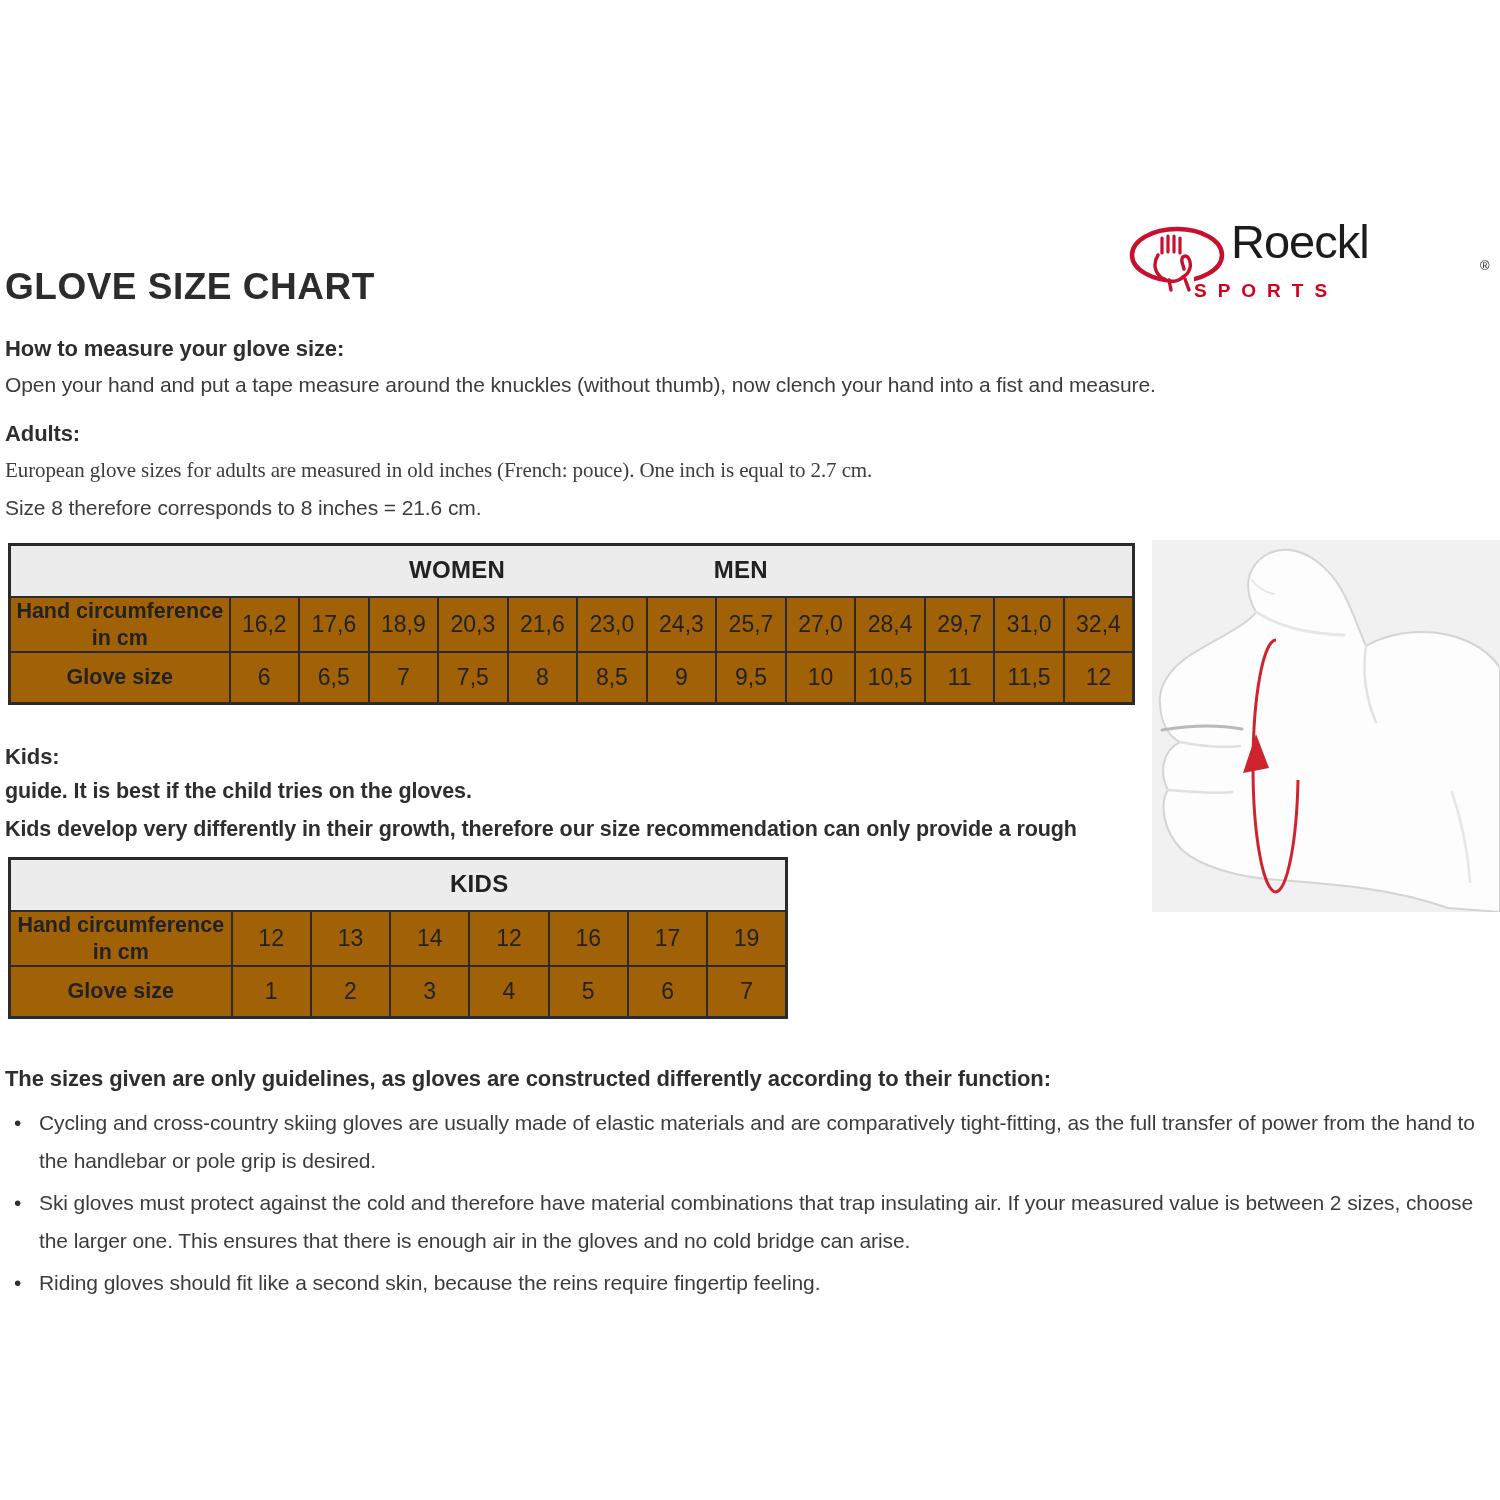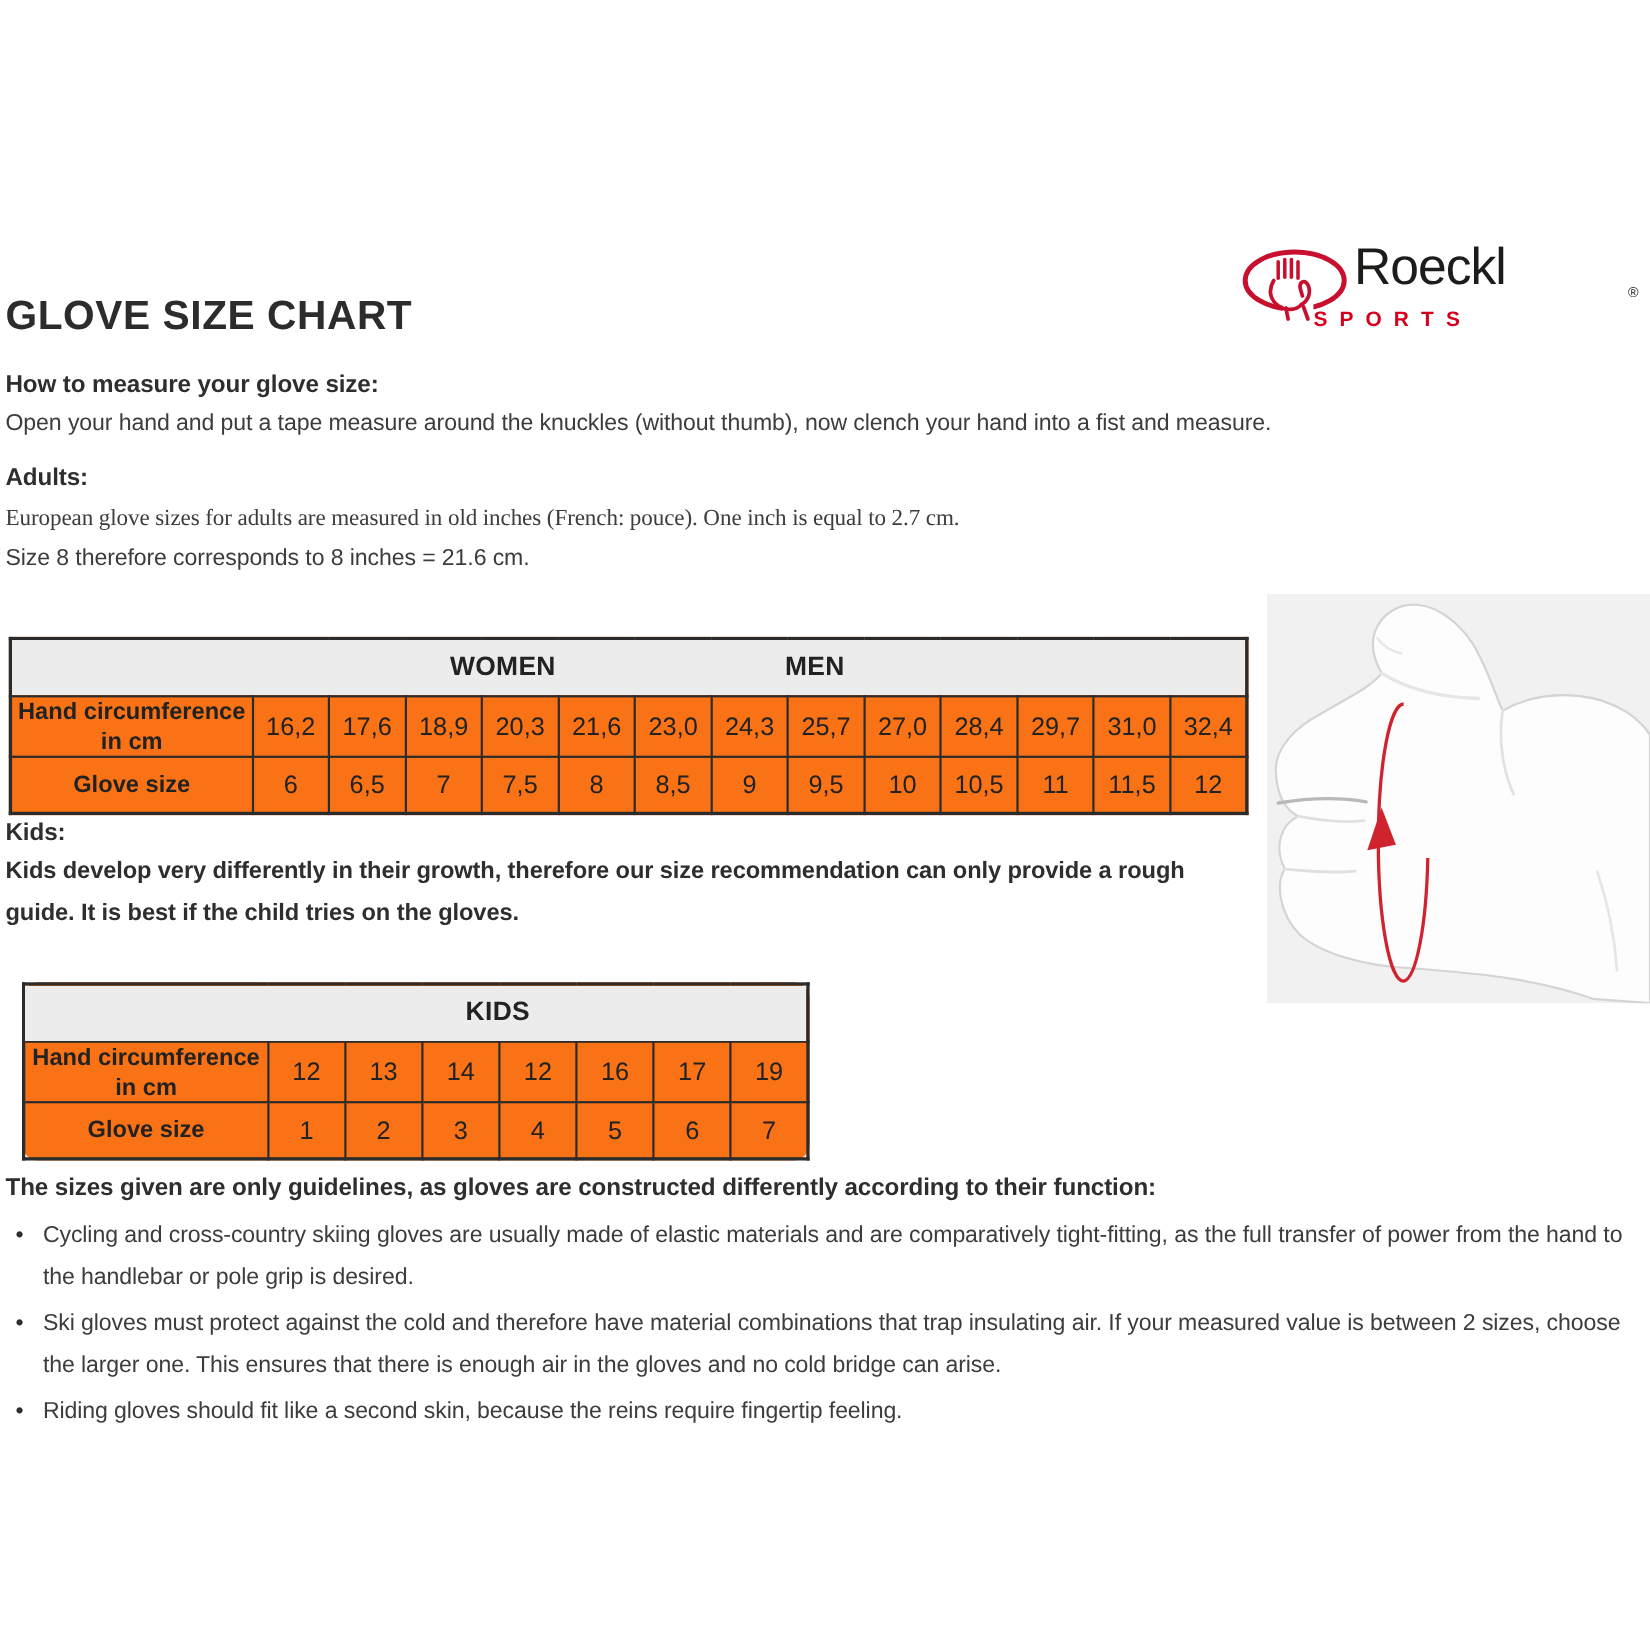--- a/index.html
+++ b/index.html
@@ -23,21 +23,21 @@
     position:absolute; left:66px; top:62px;
     font-size:19px; font-weight:700; color:#d6001c; letter-spacing:11px; white-space:nowrap;
   }
   
   .h-small { position:absolute; left:5px; font-size:22px; font-weight:700; color:#2e2e2e; letter-spacing:-0.1px; }
   .body-line { position:absolute; left:5px; font-size:21px; color:#3c3c3c; letter-spacing:-0.1px; white-space:nowrap; }
   .kids-body { position:absolute; left:5px; font-size:21.5px; font-weight:700; color:#2e2e2e; line-height:38px; letter-spacing:-0.1px; }
   
   table.size-table {
     position:absolute; border-collapse:collapse; table-layout:fixed;
-    border:3px solid #2b2b2b; background:#f97316;margin-top:36px;
+    border:3px solid #2b2b2b; background:#a16207;
   }
   table.size-table td { border:2px solid #2b2b2b; text-align:center; padding:0; color:#222222; }
   td.group-cell { background:#ececec; position:relative; height:50px; }
   .gh {
     position:absolute; top:50%; transform:translate(-50%,-52%);
     font-size:24px; font-weight:700; color:#222222; letter-spacing:0.3px; white-space:nowrap;
   }
   .gh-women { left:39.8%; }
   .gh-men   { left:65.1%; }
   .gh-kids  { left:60.5%; }
@@ -175,25 +175,25 @@
         <path d="M 100,40 C 106,48 112,52 122,54" stroke="#e6e6e6" stroke-width="2"></path>
       </g>
 
       <path d="M 124,100 A 23 126 0 0 0 124,352 A 23 126 0 0 0 146,240" fill="none" stroke="#cf2430" stroke-width="3"></path>
       <polygon points="104,194 91,233 117,228" fill="#cf2430"></polygon>
     </svg>
   </div>
 
   <div class="h-small" style="top:744px;">Kids:</div>
   <div class="kids-body" style="top:772px;">
+    <div>guide. It is best if the child tries on the gloves.</div>
     <div>Kids develop very differently in their growth, therefore our size recommendation can only provide a rough</div>
-    <div>guide. It is best if the child tries on the gloves.</div>
   </div>
 
-  <table class="size-table" style="left:20px; top:857px; width:716px;border-radius:15px;">
+  <table class="size-table" style="left:8px; top:857px; width:780px;">
     <colgroup>
       <col style="width:222px;">
       <col>
         <col>
         <col>
         <col>
         <col>
         <col>
         <col>
     </colgroup>

